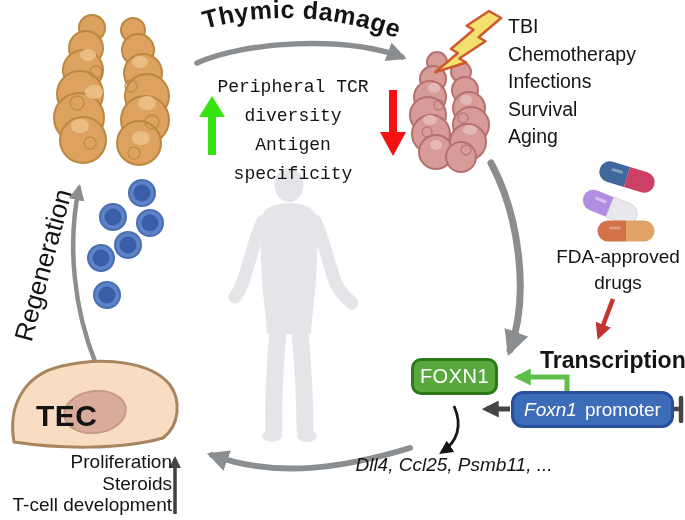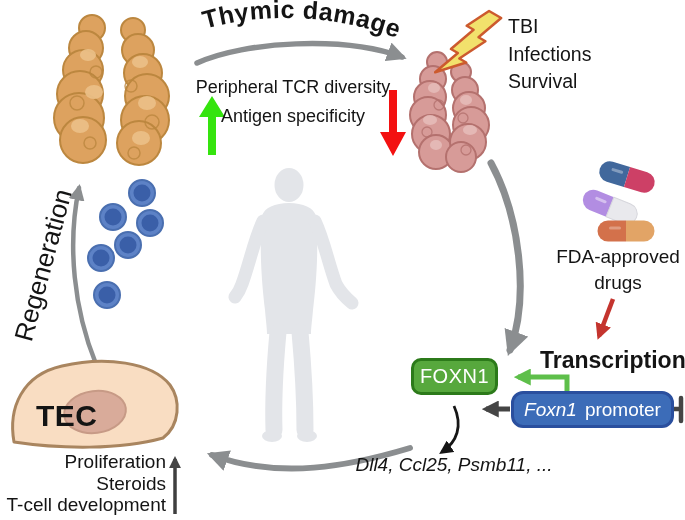--- a/index.html
+++ b/index.html
@@ -5,21 +5,21 @@
   html,body{margin:0;padding:0;background:#fff;}
   #stage{
     position:relative;width:685px;height:520px;background:#ffffff;overflow:hidden;
     font-family:"Liberation Sans", sans-serif;color:#141414;
   }
   #scene{position:absolute;left:0;top:0;}
   .label{position:absolute;color:#141414;}
   .center{text-align:center;}
   .right{text-align:right;}
   .causes{left:508px;top:13px;font-size:19.5px;line-height:27.5px;}
-  .declining{left:195px;top:73px;width:196px;font-size:18px;line-height:29px;}
+  .declining{left:195px;top:73px;width:196px;font-size:18px;line-height:29px;font-family:Liberation Mono, monospace;}
   .regen{
     left:-52px;top:250px;width:190px;height:30px;font-size:26px;font-weight:500;
     transform:rotate(-75deg);transform-origin:center center;text-align:center;line-height:30px;
   }
   .fda{left:548px;top:244px;width:140px;font-size:19px;line-height:26px;}
   .transcription{left:540px;top:347px;width:132px;font-size:23px;font-weight:700;}
   .foxn1-box{
     position:absolute;left:411px;top:358px;width:87px;height:37px;box-sizing:border-box;
     background:#57a83d;border:3px solid #2c7a1a;border-radius:10px;
     display:flex;align-items:center;justify-content:center;
@@ -28,21 +28,21 @@
   .promoter-box{
     position:absolute;left:511px;top:391px;width:163px;height:37px;box-sizing:border-box;
     background:#3c6cb8;border:3px solid #2a4f9e;border-radius:12px;
     display:flex;align-items:center;justify-content:center;
     color:#ffffff;font-size:19px;
   }
   .promoter-box .gene{font-style:italic;}
   .promoter-box .suffix{margin-left:8px;}
   .genes{left:348px;top:454px;width:212px;font-size:19px;font-style:italic;}
   .tec-label{left:36px;top:399px;font-size:30px;font-weight:700;letter-spacing:.5px;}
-  .tec-funcs{left:4px;top:451px;width:162px;font-size:19px;line-height:21.5px;}
+  .tec-funcs{left:10px;top:451px;width:162px;font-size:19px;line-height:21.5px;}
 </style>
 </head>
 <body>
 
 <div id="stage">
 
 <svg id="scene" width="685" height="520" viewBox="0 0 685 520">
   <defs>
     <marker id="mGray" viewBox="0 0 10 10" refX="7.5" refY="5" markerWidth="3.6" markerHeight="3.6" orient="auto-start-reverse">
       <path d="M0,0 L10,5 L0,10 Z" fill="#8b8e90"></path>
@@ -214,22 +214,24 @@
   <path d="M 175,514 L 175,459" fill="none" stroke="#3f3f3f" stroke-width="3.5" marker-end="url(#mDark)"></path>
 
   <path id="titleArc" d="M 180,38 C 240,12 335,7 422,49" fill="none" stroke="none"></path>
   <text font-family="Liberation Sans, sans-serif" font-size="25" font-weight="600" fill="#141414" letter-spacing="0.5">
     <textPath href="#titleArc" startOffset="50%" text-anchor="middle">Thymic damage</textPath>
   </text>
 </svg>
 
 <div class="label causes">
   <div>TBI</div>
+  <div>Chemotherapy</div>
   <div>Infections</div>
   <div>Survival</div>
+  <div>Aging</div>
 </div>
 
 <div class="label declining center">
   <div>Peripheral TCR diversity</div>
   <div>Antigen specificity</div>
 </div>
 
 <div class="label regen">Regeneration</div>
 
 <div class="label fda center">

